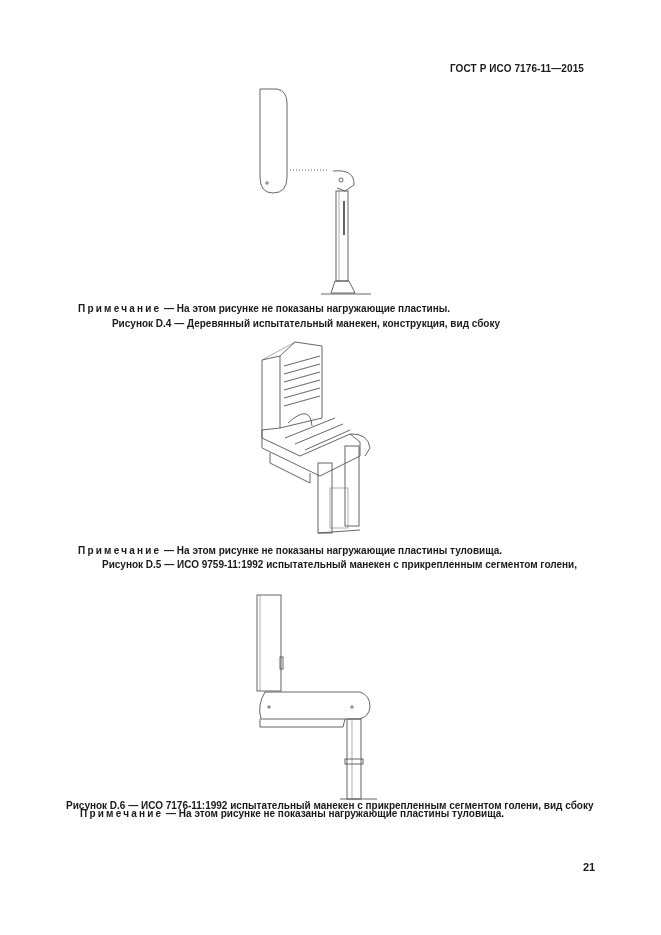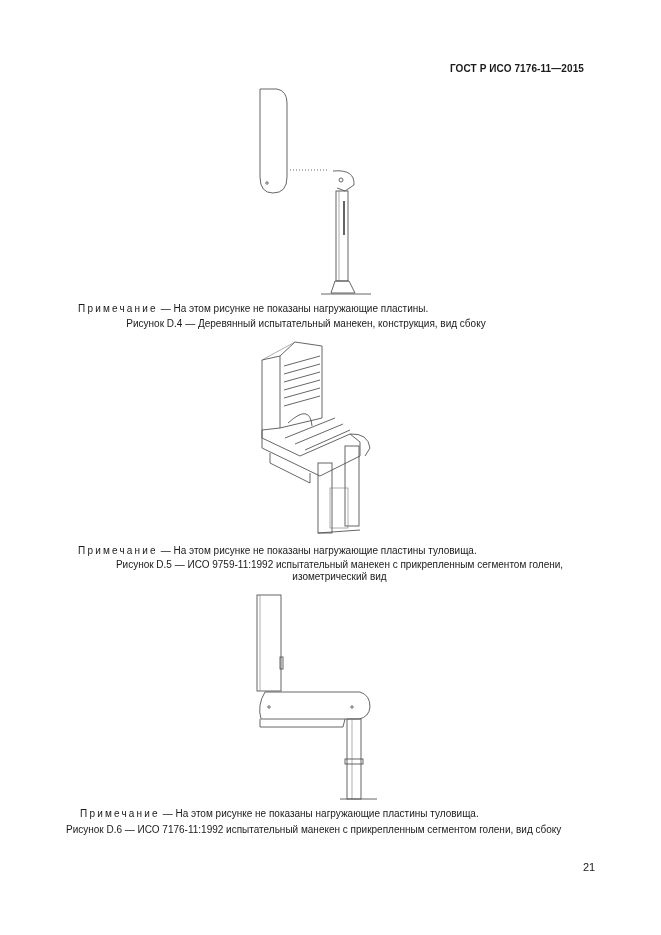--- a/index.html
+++ b/index.html
@@ -1,18 +1,18 @@
 <!DOCTYPE html>
 <html><head>
 <meta charset="utf-8">
 <style>
   html, body { margin: 0; padding: 0; background: #ffffff; }
   body { width: 661px; height: 935px; position: relative; overflow: hidden;
          font-family: "Liberation Sans", sans-serif; color: #1a1a1a; }
-  .abs { position: absolute; }
+  .abs { position: absolute; font-weight: bold; }
   .header { right: 77px; top: 63px; font-size: 10px; font-weight: bold; letter-spacing: 0.1px; }
   .note { font-size: 10px; white-space: nowrap; }
   .note .lbl { letter-spacing: 2.2px; }
   .caption { font-size: 10px; text-align: center; white-space: nowrap; line-height: 12px; }
   .pagenum { font-size: 11px; margin-left: 16px; }
   svg { position: absolute; overflow: visible; }
   svg * { fill: none; stroke: #555; stroke-width: 0.9; }
   svg .thin { stroke: #777; stroke-width: 0.6; }
   svg .dot { stroke-dasharray: 1 2; }
   svg .dark { stroke: #222; stroke-width: 1.4; }
@@ -65,35 +65,34 @@
   <rect x="105" y="108" width="14" height="80"></rect>
   <rect x="90" y="150" width="18" height="40" class="thin"></rect>
   <path d="M78,195 L120,192"></path>
 </svg>
 
 <div class="abs note" style="left:78px;top:545px;">
   <span class="lbl">Примечание</span><span> — На этом рисунке не показаны нагружающие пластины туловища.</span>
 </div>
 <div class="abs caption" style="left:0;width:661px;top:559px;padding-left:18px;box-sizing:border-box;">
   <div>Рисунок D.5 — ИСО 9759-11:1992 испытательный манекен с прикрепленным сегментом голени,</div>
-  <div>изометрический вид</div>
 </div>
 
 <svg style="left:255px;top:595px;" width="120" height="205" viewBox="0 0 120 205">
   <rect x="2" y="0" width="24" height="96"></rect>
   <line class="thin" x1="5" y1="0" x2="5" y2="96"></line>
   <rect x="25" y="62" width="3" height="12"></rect>
   <path d="M10,97 L105,97 Q115,100 115,112 Q114,122 104,124 L6,124 Q2,110 10,97 Z"></path>
   <circle cx="14" cy="112" r="1.2"></circle>
   <circle cx="97" cy="112" r="1.2"></circle>
   <path d="M5,124 L5,132 L88,132 L90,124"></path>
   <rect x="92" y="124" width="14" height="80"></rect>
   <line class="thin" x1="97" y1="124" x2="97" y2="204"></line>
   <rect x="90" y="164" width="18" height="5"></rect>
   <line x1="85" y1="204" x2="122" y2="204"></line>
 </svg>
 
 <div class="abs note" style="left:80px;top:808px;">
   <span class="lbl">Примечание</span><span> — На этом рисунке не показаны нагружающие пластины туловища.</span>
 </div>
-<div class="abs caption" style="left:66px;top:824px;">Рисунок D.6 — ИСО 7176-11:1992 испытательный манекен с прикрепленным сегментом голени, вид сбоку</div>
+<div class="abs caption" style="left:66px;top:800px;">Рисунок D.6 — ИСО 7176-11:1992 испытательный манекен с прикрепленным сегментом голени, вид сбоку</div>
 
 <div class="abs pagenum" style="left:567px;top:861px;">21</div>
 
 </body></html>

